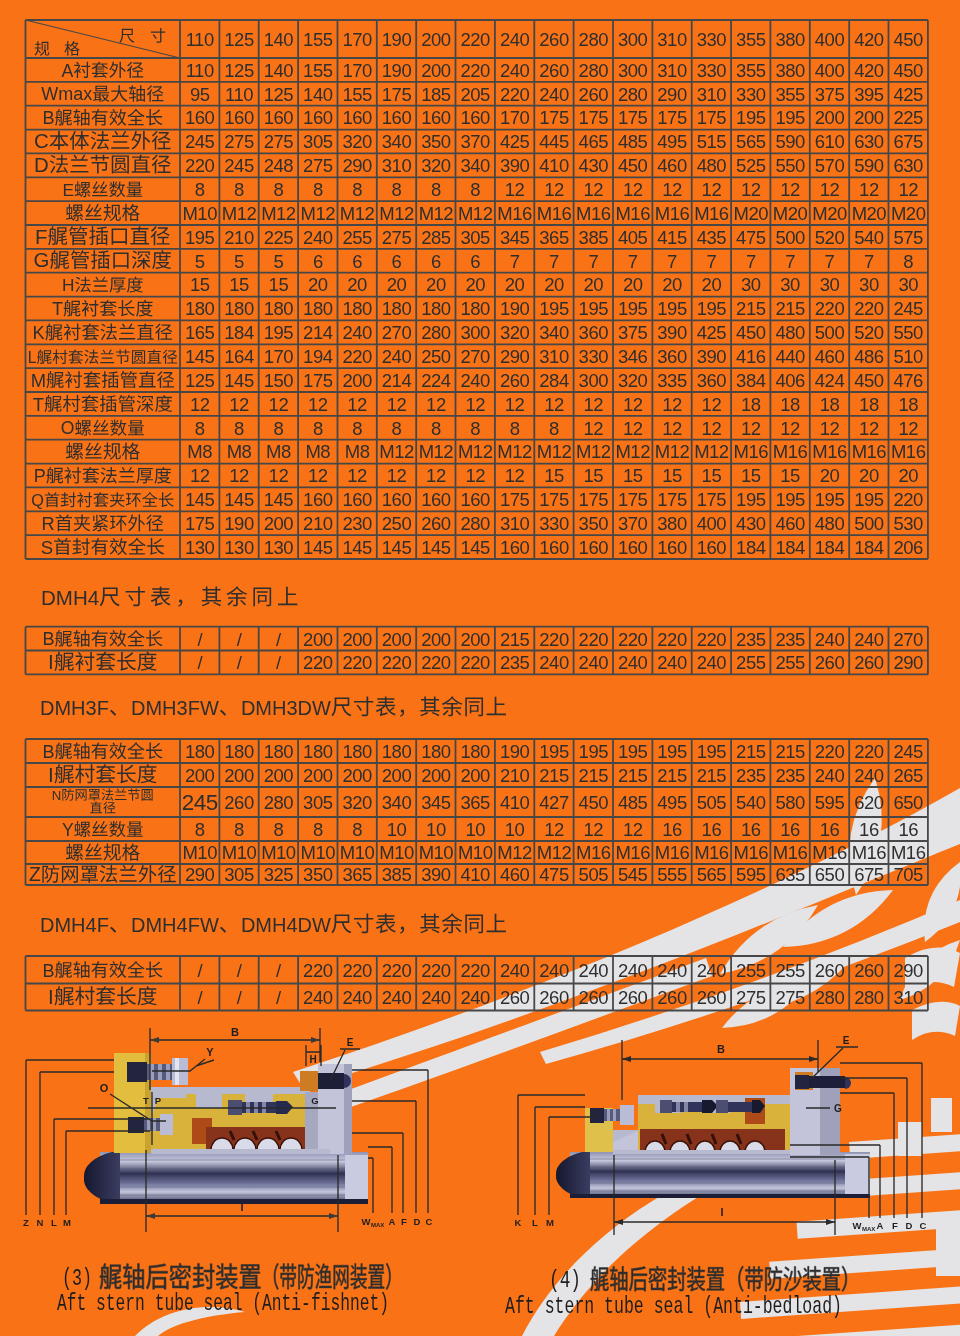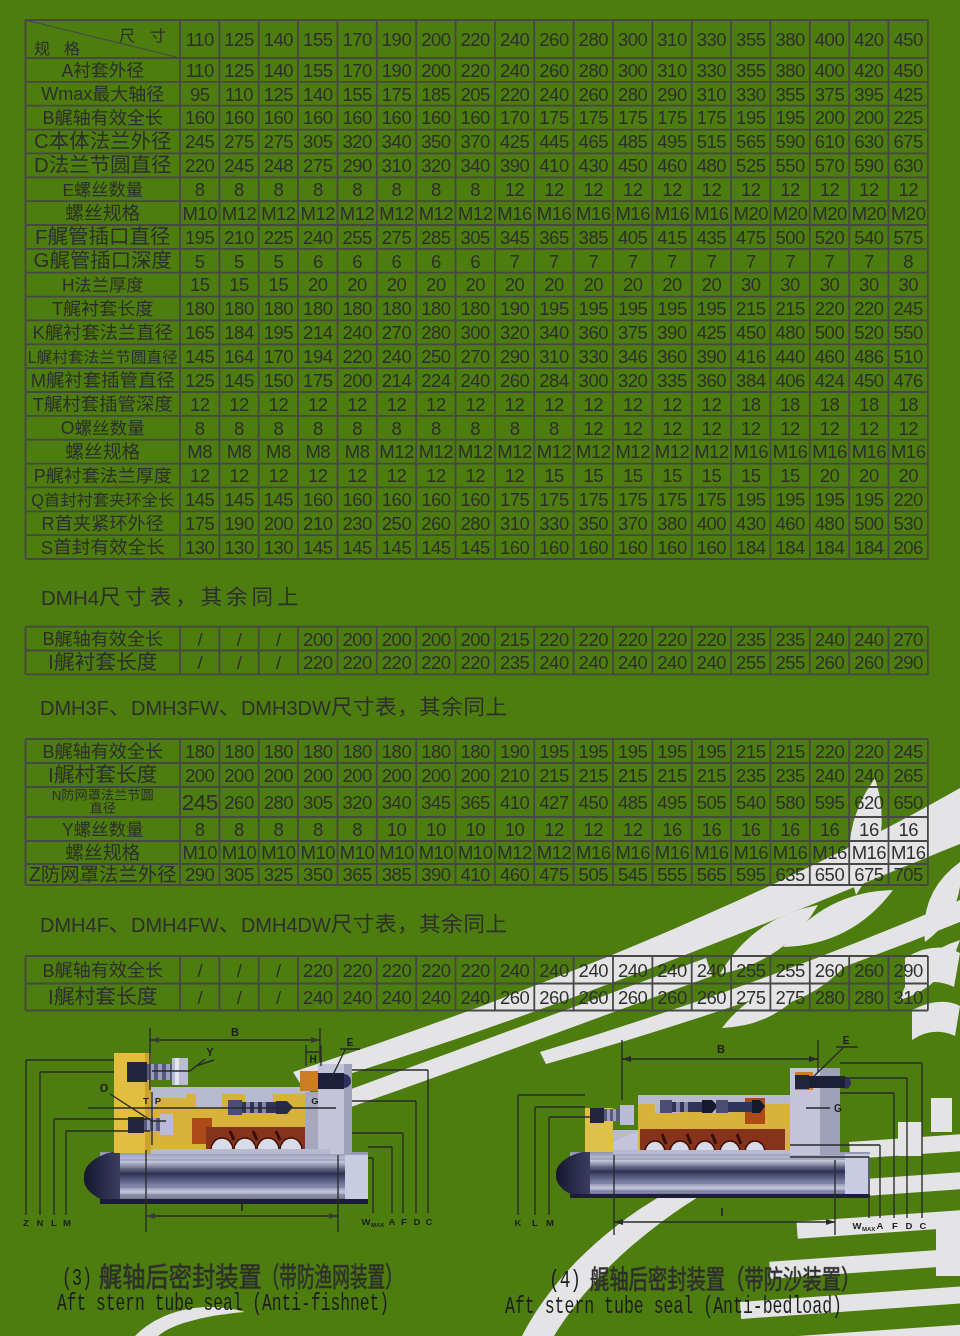--- a/index.html
+++ b/index.html
@@ -1,15 +1,15 @@
 <!DOCTYPE html>
 <html><head><meta charset="utf-8">
 <style>
 html,body{margin:0;padding:0;background:#ffffff;}
-#page{position:relative;width:960px;height:1336px;overflow:hidden;background:#4d7c0f;font-family:"Liberation Sans",sans-serif;}
+#page{position:relative;width:960px;height:1336px;overflow:hidden;background:#f97316;font-family:"Liberation Sans",sans-serif;}
 #page>svg{position:absolute;left:0;top:0;}
 </style></head>
 <body>
 
 <div id="page">
 <svg width="960" height="1336" viewBox="0 0 960 1336">
 <defs>
 <path id="g3001" d="M273 -56 341 2C279 75 189 166 117 224L52 167C123 109 209 23 273 -56Z"></path>
         <path id="g4e0a" d="M427 825V43H51V-32H950V43H506V441H881V516H506V825Z"></path>
         <path id="g4e1d" d="M52 49V-22H946V49ZM119 142C142 152 181 156 469 175C468 191 470 222 474 242L213 229C315 336 418 475 504 618L437 653C408 598 373 542 338 491L185 484C250 575 316 693 367 808L296 836C250 709 169 572 144 538C120 502 102 478 83 473C92 453 103 419 107 404C123 410 149 415 291 424C244 360 202 310 182 289C145 246 118 218 94 212C103 193 115 157 119 142ZM528 148C553 157 594 162 909 179C909 195 911 226 915 246L626 233C730 338 836 472 926 611L859 647C830 596 795 544 761 496L597 490C664 579 730 695 783 809L712 837C663 711 582 577 557 543C532 507 513 484 494 479C503 460 514 425 518 410C535 416 562 420 712 430C660 364 615 312 594 291C556 250 527 223 504 217C512 198 524 163 528 148Z"></path>

